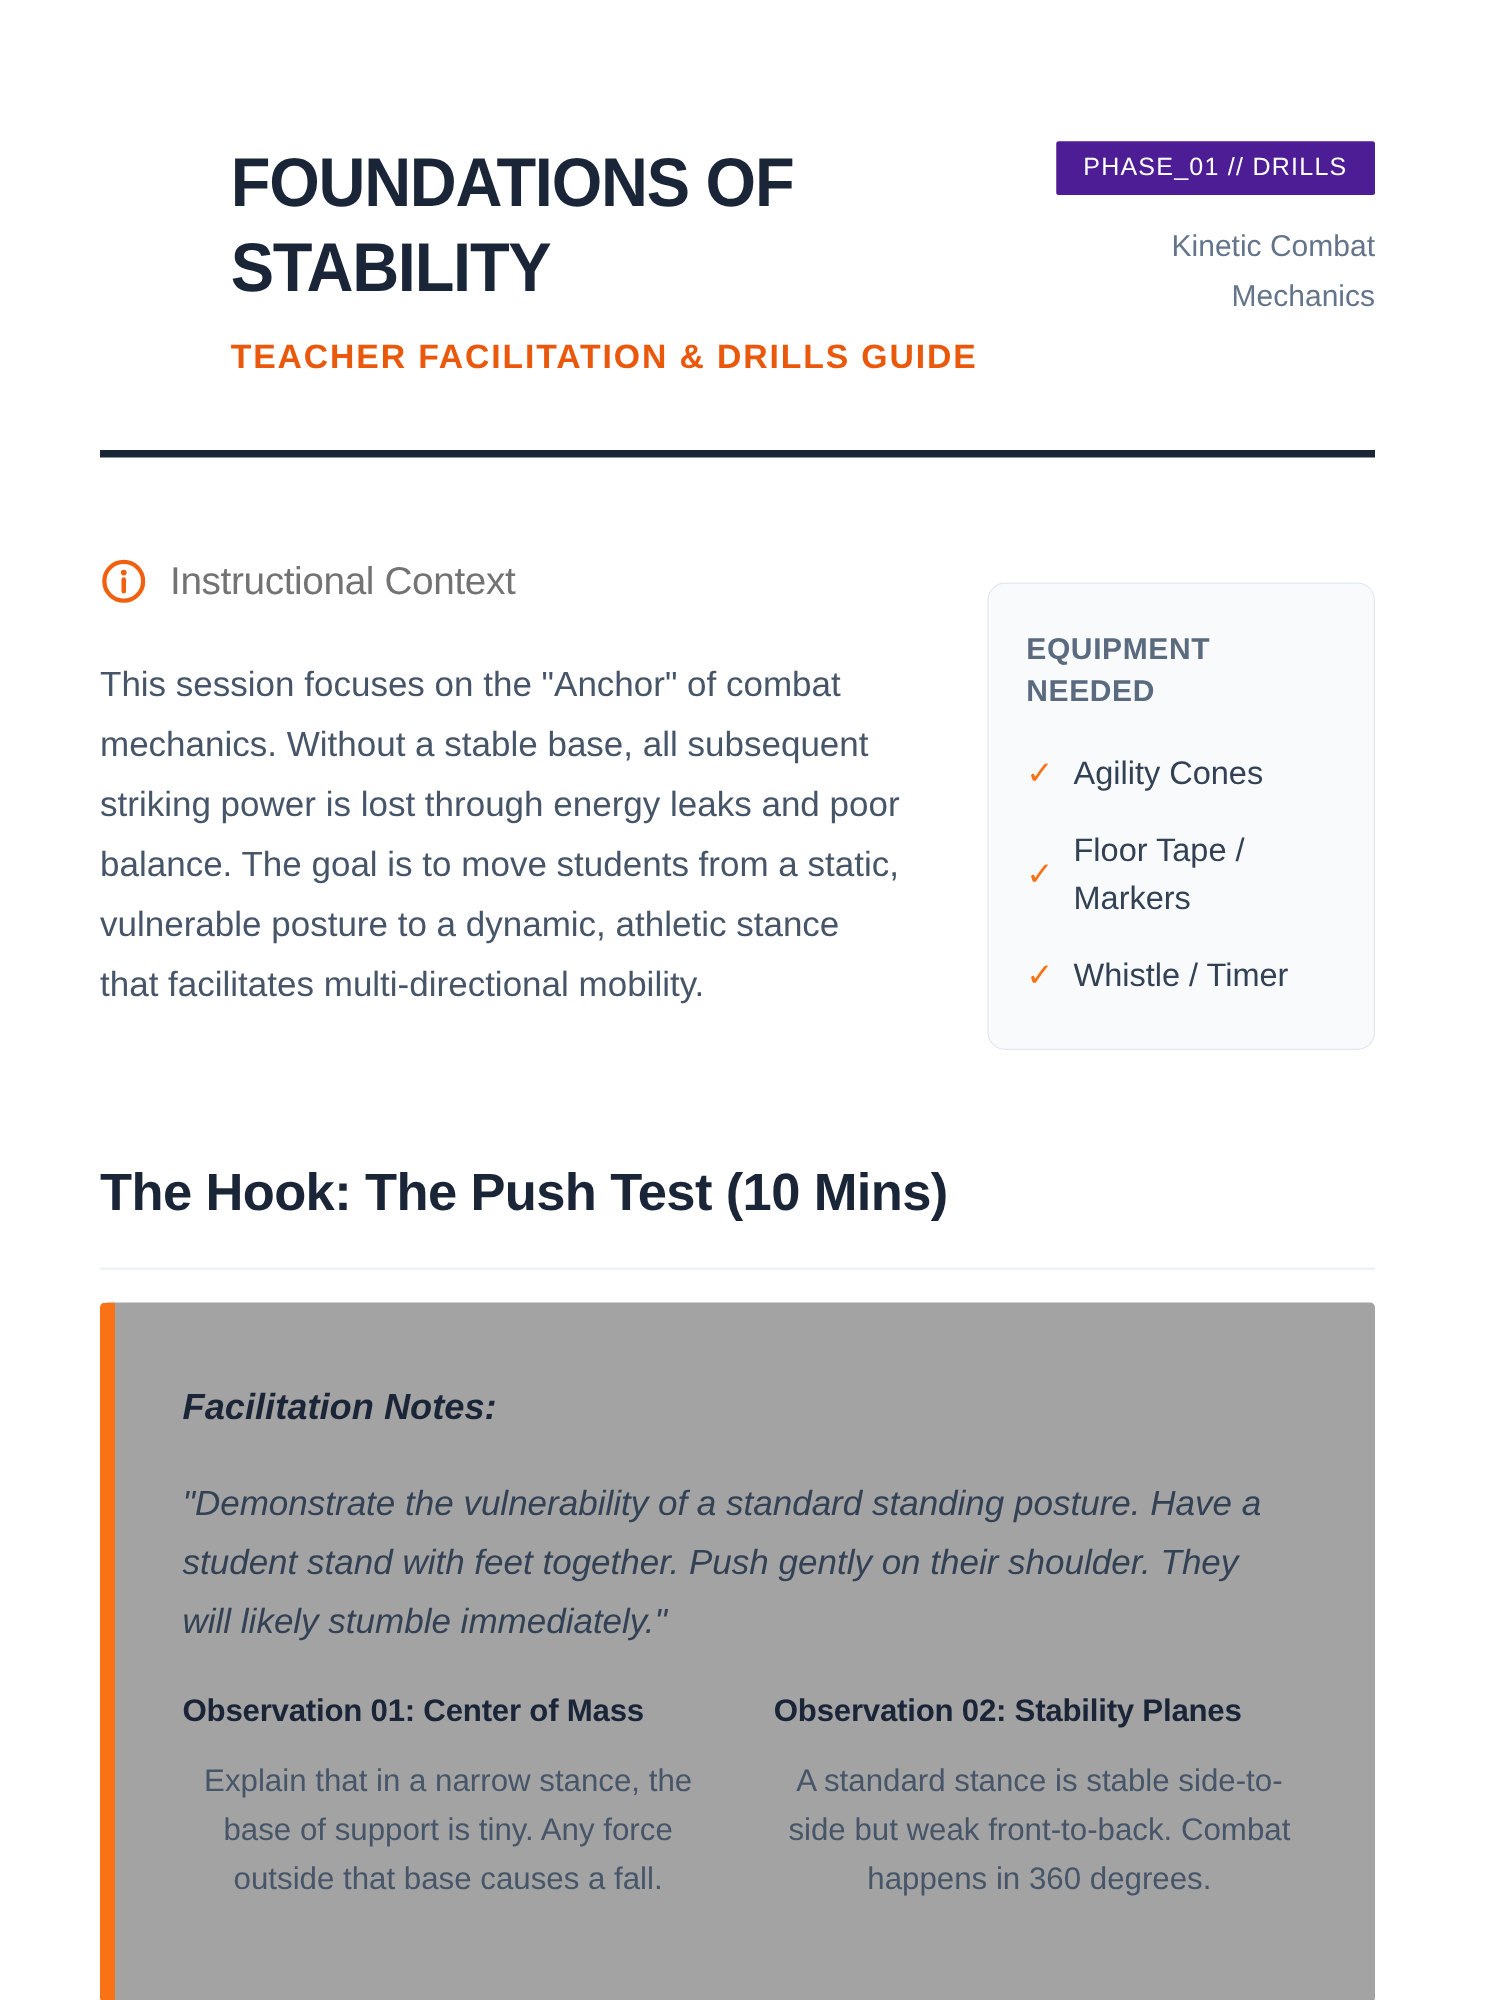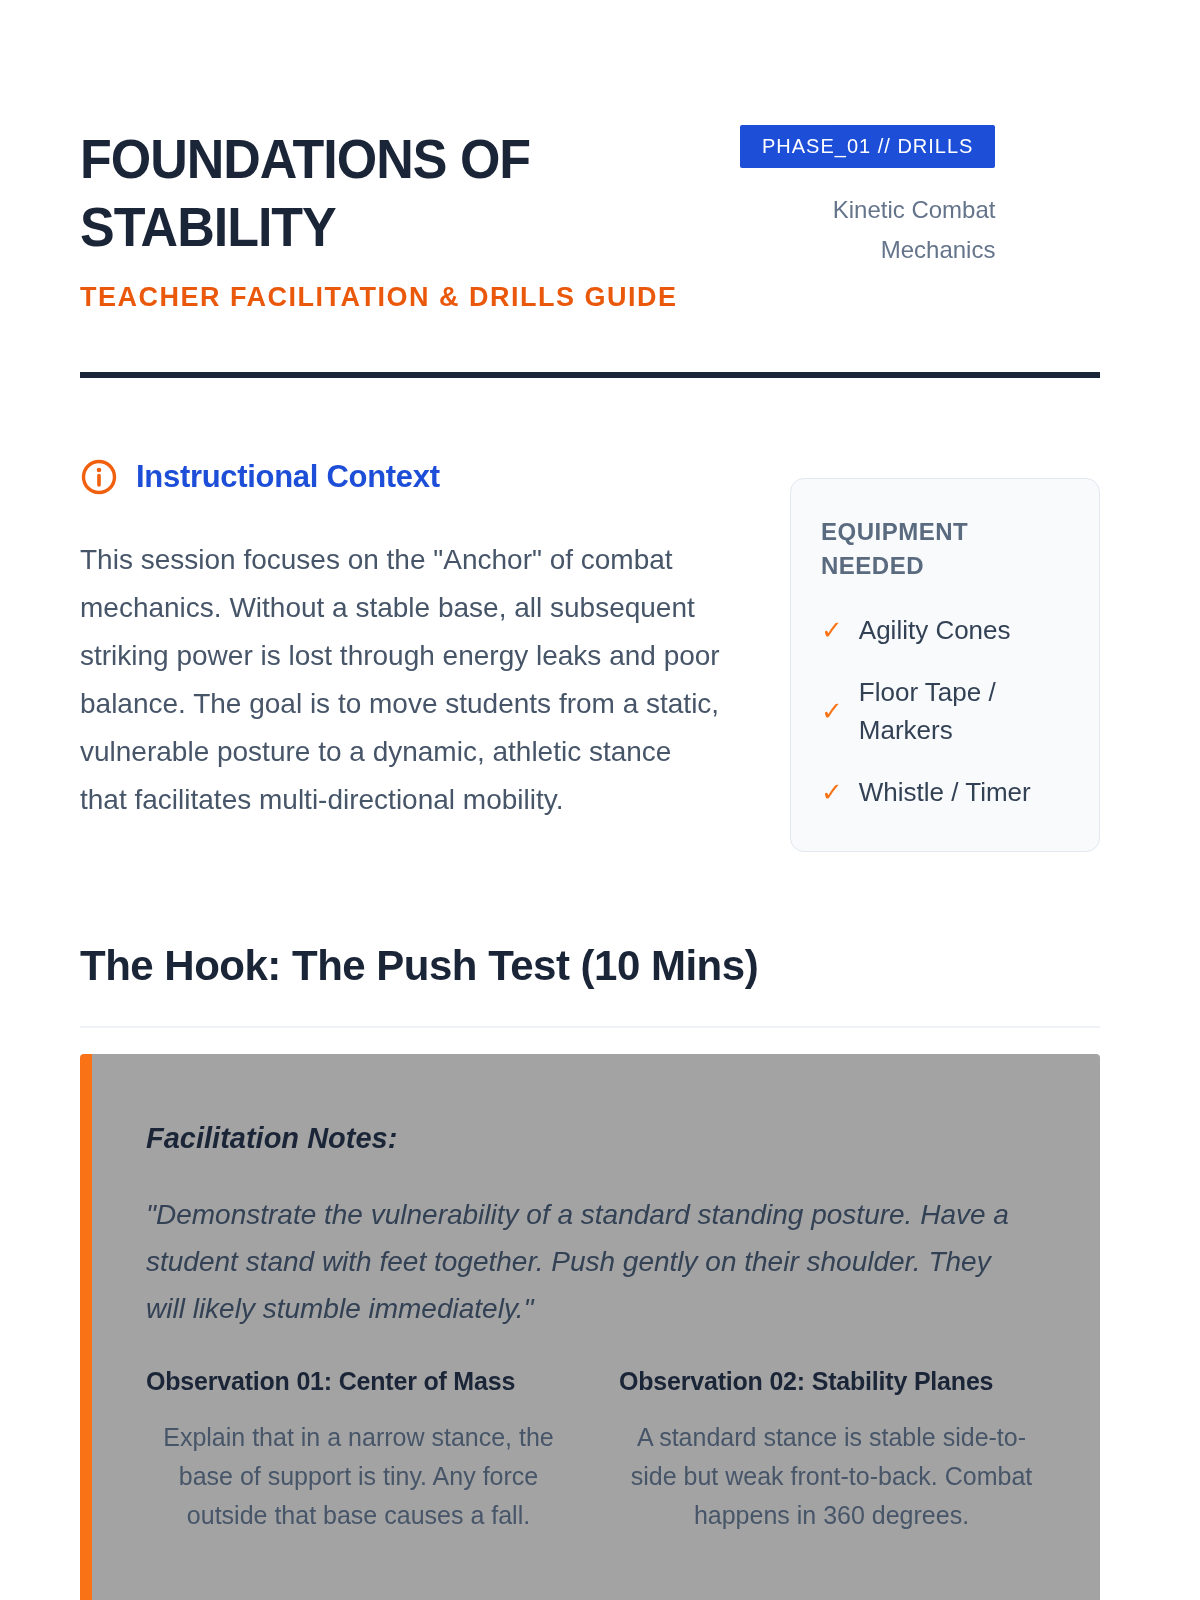--- a/index.html
+++ b/index.html
@@ -1,42 +1,42 @@
 <!DOCTYPE html>
 <html><head>
 <meta charset="utf-8">
 <style>
   * { margin:0; padding:0; box-sizing:border-box; }
   html,body { width:1200px; height:1600px; overflow:hidden; background:#ffffff;
               font-family:"Liberation Sans","DejaVu Sans",sans-serif; }
   .content { width:1020px; margin-left:80px; }
 
   
-  .header { display:flex; justify-content:flex-start; padding-top:113px;margin-top:12px; }
+  .header { display:flex; justify-content:flex-end; padding-top:113px; }
   .header-left { width:660px; }
   .doc-title { font-size:52px; line-height:64px; font-weight:700; letter-spacing:-1px;
                color:#1b2538; text-transform:uppercase; transform:scaleY(1.06);
                transform-origin:left top; }
   .doc-subtitle { margin-top:22px; font-size:27px; line-height:45px; font-weight:700;
                   letter-spacing:1.5px; color:#ea580c; text-transform:uppercase; }
   .header-right { display:flex; flex-direction:column; align-items:flex-end; }
-  .phase-badge { background:#1d4ed8; color:#ffffff; font-size:20px; letter-spacing:1px;
+  .phase-badge { background:#4c1d95; color:#ffffff; font-size:20px; letter-spacing:1px;
                  padding:10px 22px; border-radius:2px; white-space:nowrap; }
   .program-name { margin-top:22px; font-size:24px; line-height:40px; color:#64748b;
                   text-align:right; max-width:210px; }
 
   
   .divider { height:6px; background:#1b2538; margin-top:52px; }
 
   
   .context-section { display:grid; grid-template-columns:1fr 310px; column-gap:70px;
                      margin-top:80px; }
   .section-heading-row { display:flex; align-items:center; gap:18px; }
   .info-icon svg { display:block; }
-  .section-heading { font-size:31px; font-weight:700; color:#1d4ed8; letter-spacing:-0.3px; }
+  .section-heading { font-size:31px; font-weight:400; color:#737373; letter-spacing:-0.3px; }
   .context-body { margin-top:40px; font-size:28px; line-height:48px; color:#475569; }
 
   .equipment-card { background:#f8fafc; border:1px solid #e2e8f0; border-radius:14px;
                     padding:36px 30px; height:fit-content;margin-top:20px; }
   .equipment-heading { font-size:24px; line-height:34px; font-weight:700; color:#5b6b7f;
                        letter-spacing:0.5px; max-width:175px; }
   .equipment-list { list-style:none; margin-top:28px; }
   .equipment-item { display:flex; align-items:center; gap:16px; margin-bottom:24px;
                     font-size:26px; line-height:38px; color:#334155; }
   .equipment-item:last-child { margin-bottom:4px; }

